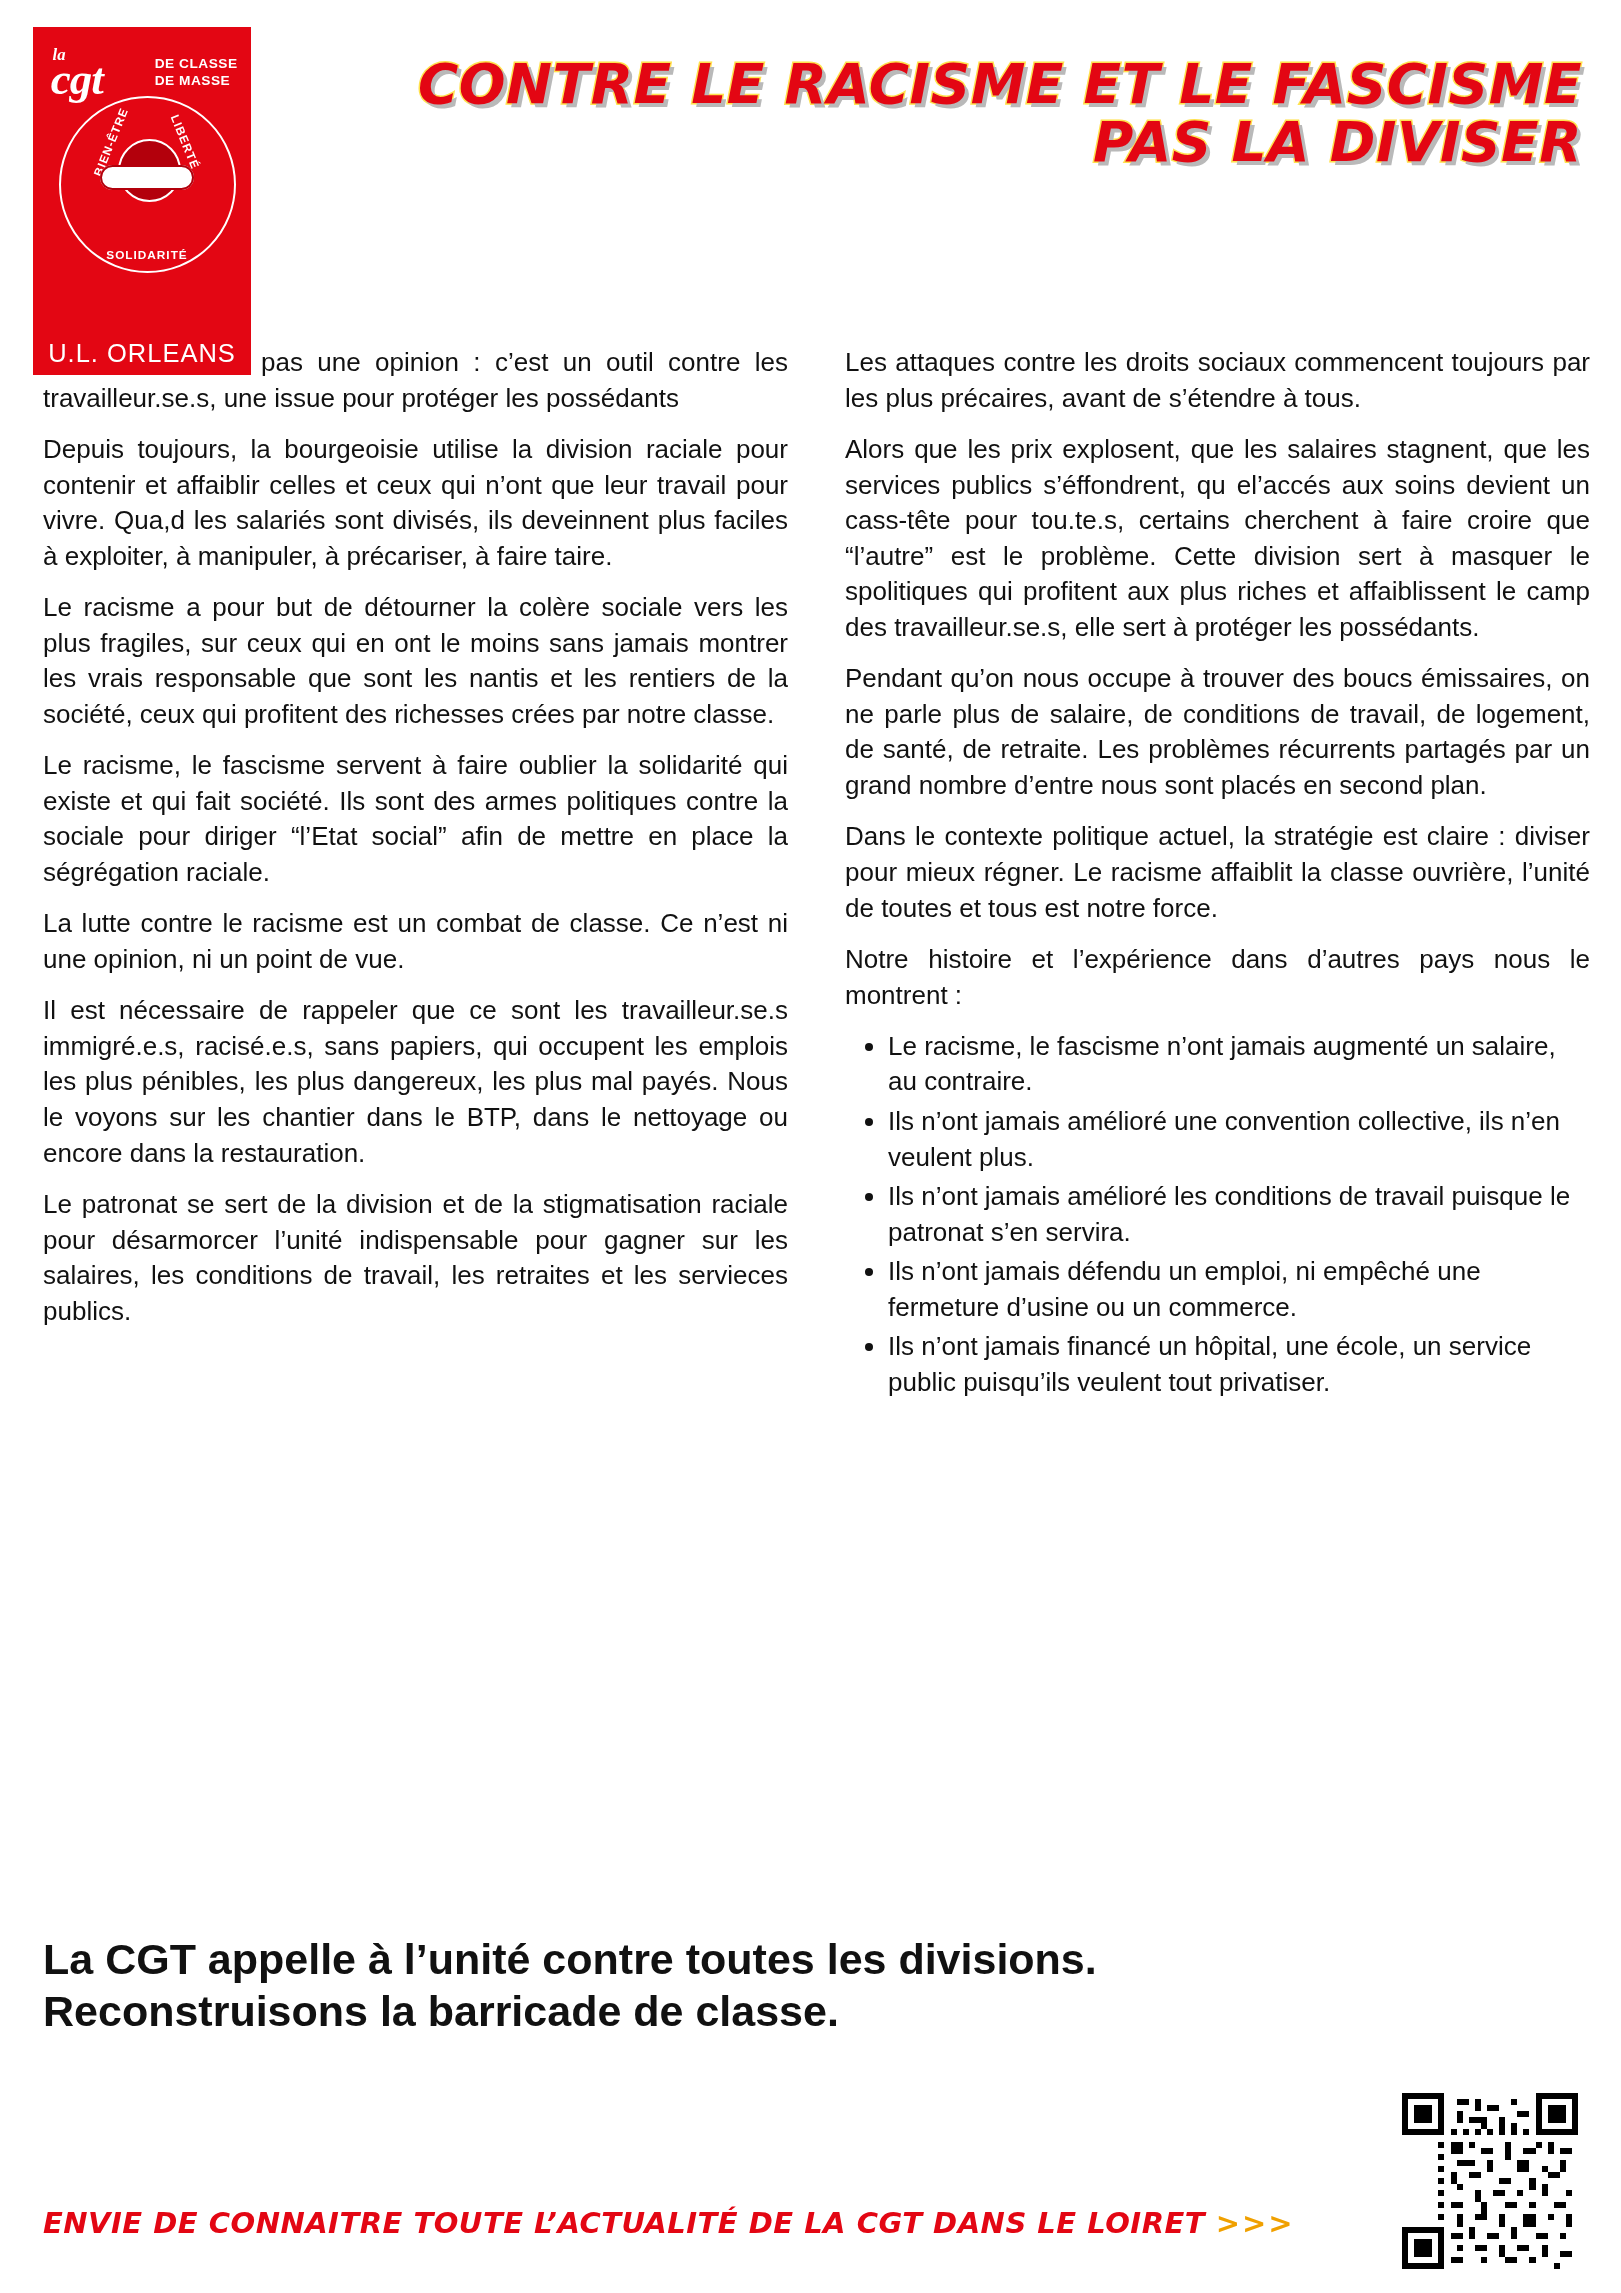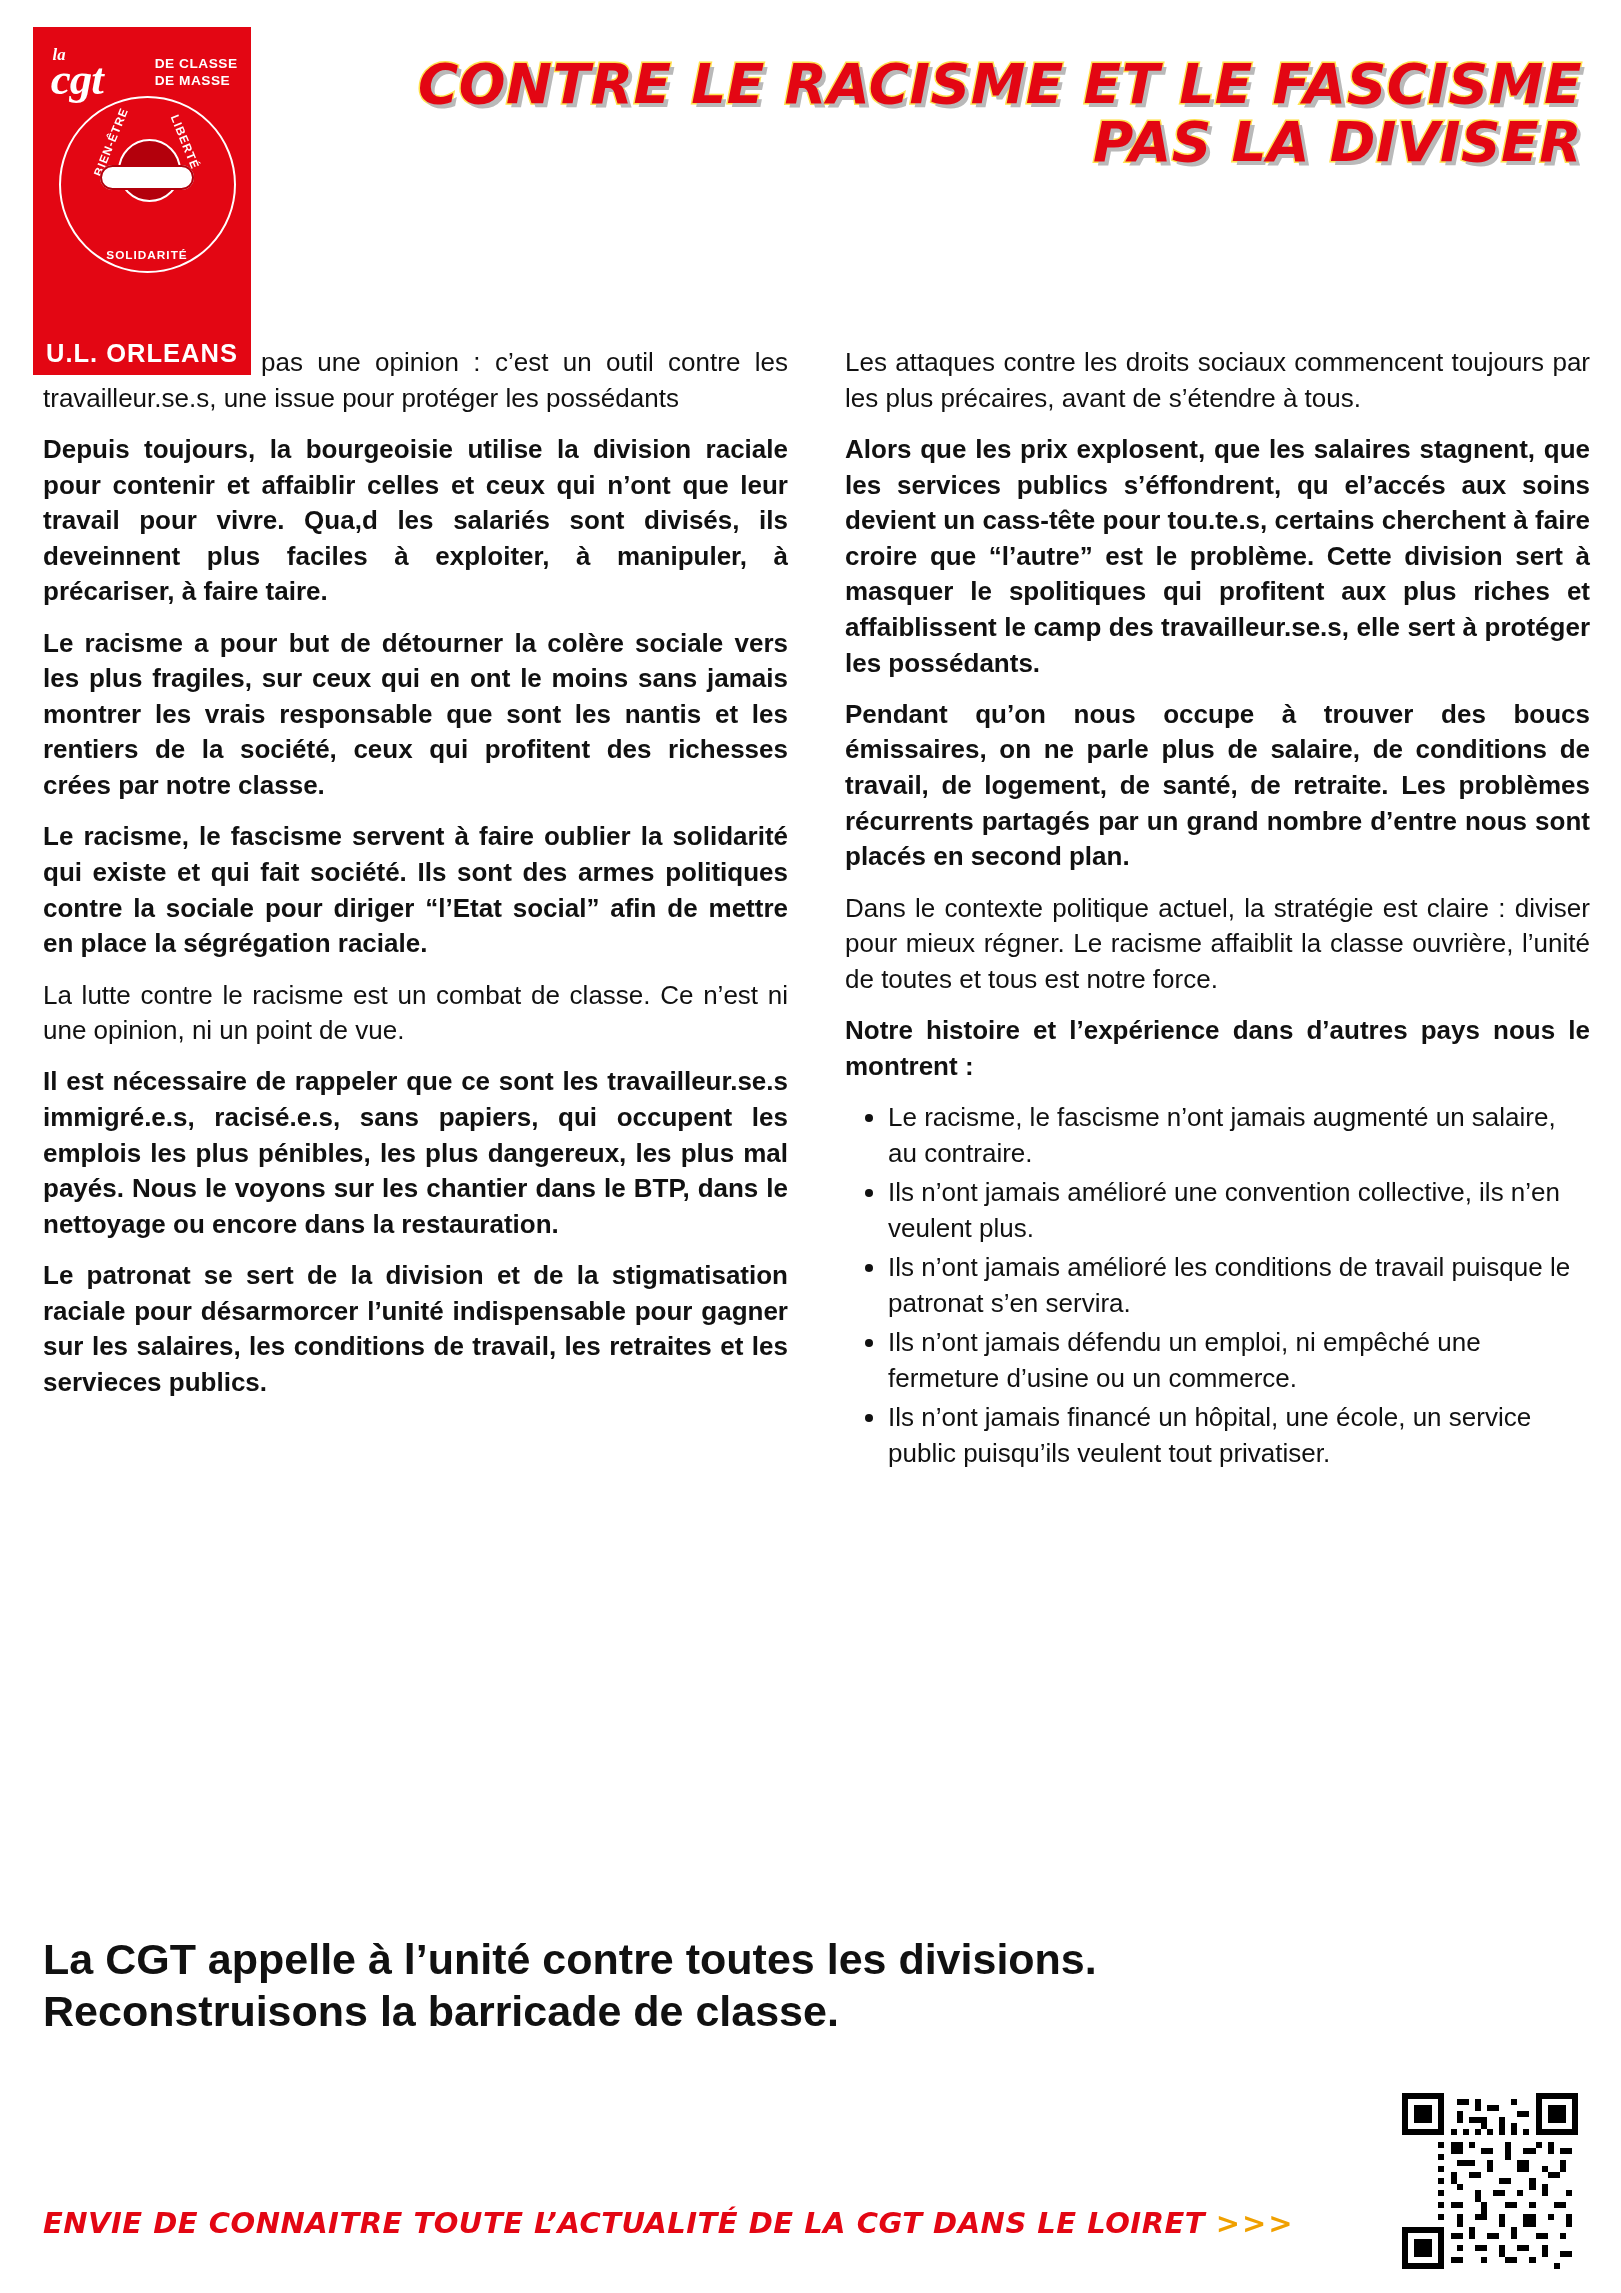--- a/index.html
+++ b/index.html
@@ -145,21 +145,21 @@
     border-radius: 12.7px;
     box-shadow: 0 0 0 2px #b3000c inset;
   }
   .logo-ul {
     position: absolute;
     bottom: 5.9px;
     left: 0;
     width: 100%;
     text-align: center;
     color: #ffffff;
-    font-weight: bold;
+    font-weight: normal;
     font-size: 25.5px;
     letter-spacing: 1px;
   }
 
   
   .title-block {
     flex: 1 1 auto;
     margin-left: 43px;
     padding-top: 29px;
     text-align: right;
@@ -190,21 +190,20 @@
   .col {
     width: 745px;
     flex: 0 0 745px;
   }
   p {
     margin: 0 0 15.7px 0;
     font-size: 26px;
     line-height: 1.37;
     text-align: justify;
     color: #111111;
-    font-weight: bold;
   }
   p.lead {
     font-weight: normal;
     text-align: justify;
   }
   ul {
     margin: 0;
     padding-left: 43px;
   }
   li {

